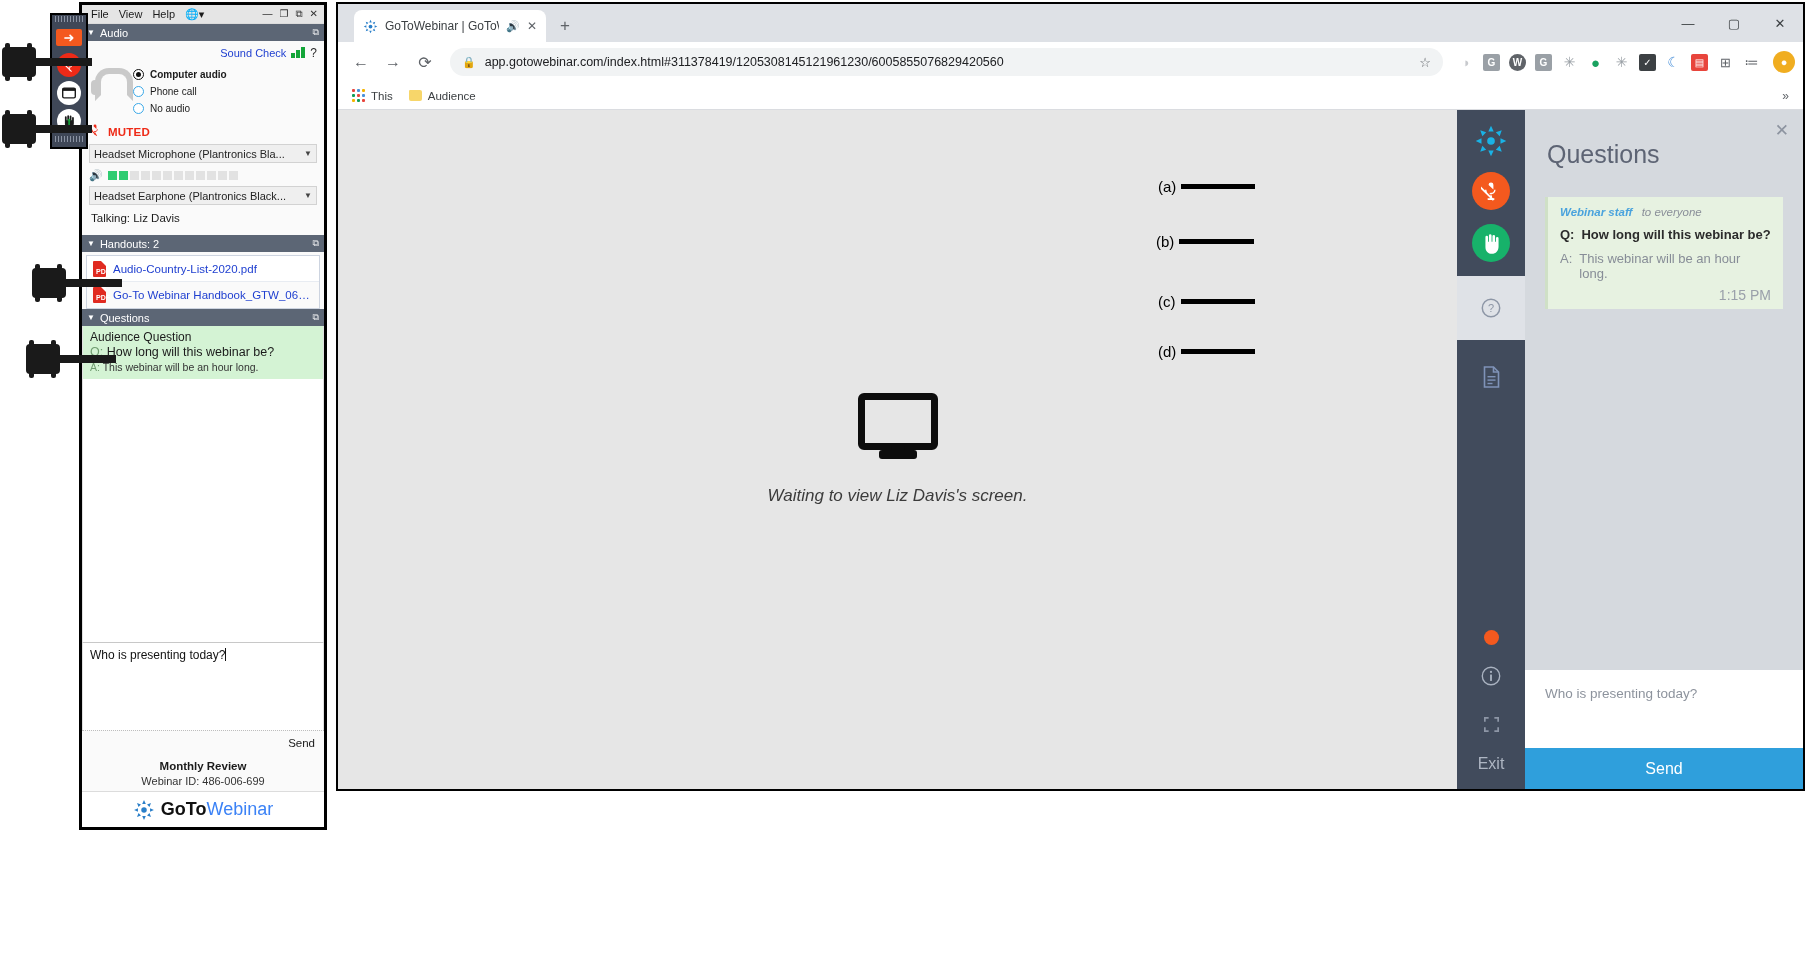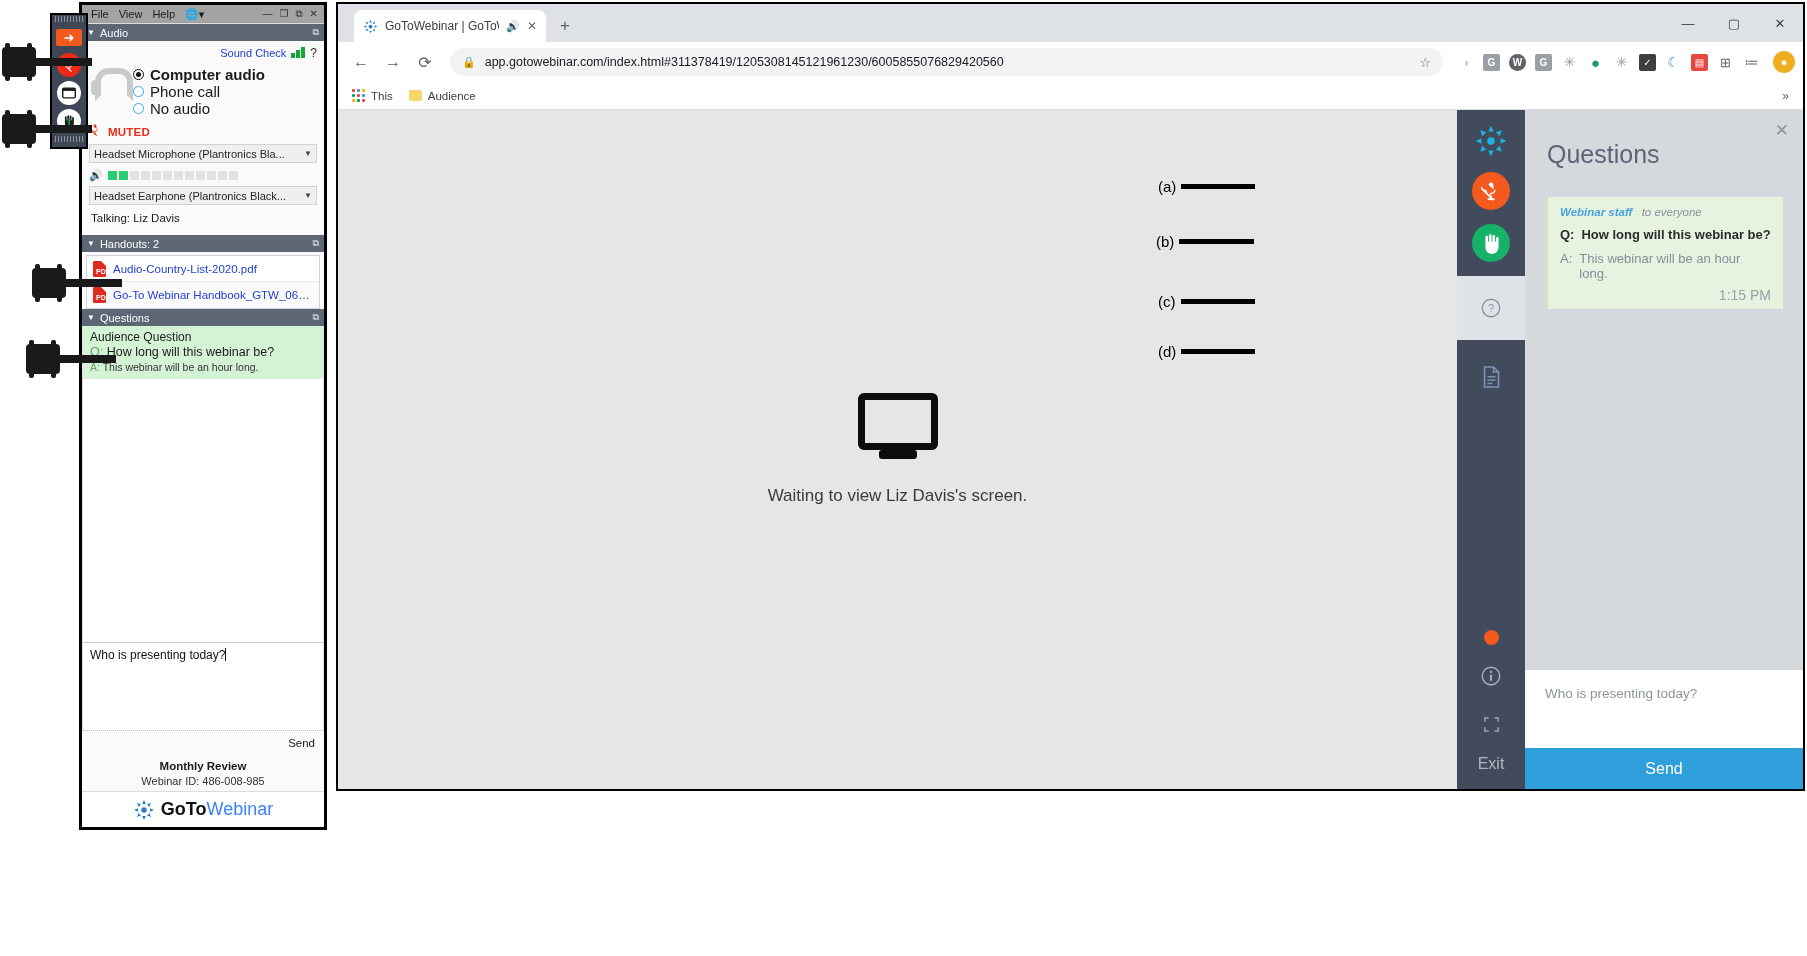--- a/index.html
+++ b/index.html
@@ -32,21 +32,21 @@
      width:5px; height:38px; background:#1a1a1a; top:-4px; border-radius:2px;}
   .marker .blob:before { left:3px; }
   .marker .blob:after  { left:25px; }
   .marker .lead { position:absolute; left:28px; top:11px; height:8px;
      background:#1a1a1a; }
 
   
   #cpanel { position:absolute; left:79px; top:2px; width:248px; height:828px;
     background:#fff; border:3px solid #000; z-index:30; display:flex;
     flex-direction:column; }
-  #cp-menubar { height:19px; background:#a3a3a3; display:flex; align-items:center;
+  #cp-menubar { height:19px; background:#e5e5e5; display:flex; align-items:center;
     padding-left:9px; font-size:11px; color:#1b1b1b; border-bottom:1px solid #dcdcdc;}
   #cp-menubar .mi { margin-right:10px; cursor:default; }
   #cp-menubar .globe { font-size:11px; }
   #cp-menubar .wbtns { margin-left:auto; display:flex; gap:7px; padding-right:6px;
     font-size:10px; color:#333; }
   .sectionbar { height:17px; background:#5c6675; color:#fff; font-size:11px;
     display:flex; align-items:center; padding:0 5px; }
   .sectionbar .caret { font-size:8px; margin-right:5px; }
   .sectionbar .popout { margin-left:auto; font-size:9px; opacity:.9; }
 
@@ -61,21 +61,21 @@
   .bars { display:flex; gap:1px; align-items:flex-end; }
   .bars i { display:block; width:4px; background:#13a538; }
   .qmark { color:#2b2b2b; font-size:12px; }
   .audio-main { display:flex; align-items:flex-start; gap:6px; padding-top:4px;}
   .headset { width:38px; height:34px; flex:0 0 38px; position:relative; }
   .headset:before{content:"";position:absolute;left:6px;top:3px;width:26px;height:21px;
      border:6px solid #c9c9c9;border-bottom-color:transparent;border-radius:14px 14px 0 0;}
   .headset:after{content:"";position:absolute;left:2px;top:15px;width:8px;height:15px;
      background:#c9c9c9;border-radius:4px;}
   .radios { padding-top:1px; }
-  .rrow { display:flex; align-items:center; gap:6px; height:17px; font-size:15px;
+  .rrow { display:flex; align-items:center; gap:6px; height:17px; font-size:10px;
      color:#1b1b1b; }
   .rad { width:11px; height:11px; border-radius:50%; border:1.6px solid #3aa8e8;
      background:#fff; display:block; position:relative; flex:0 0 11px; }
   .rad.on { border-color:#111; }
   .rad.on:after { content:""; position:absolute; left:2px; top:2px; width:5px;
      height:5px; border-radius:50%; background:#111; }
   .rrow.sel { font-weight:bold; }
   .muted-row { display:flex; align-items:center; gap:7px; margin-top:6px; }
   .muted-row .micoff { color:#ee2a17; font-size:13px; }
   .muted-txt { color:#ee2a17; font-weight:bold; font-size:11.5px; letter-spacing:.2px;}
@@ -174,21 +174,21 @@
      display:flex; align-items:center; padding:0 14px; gap:16px; }
   .bm { display:flex; align-items:center; gap:6px; font-size:11.5px; color:#3c4043; }
   .appsgrid { display:grid; grid-template-columns:repeat(3,3px);
      grid-template-rows:repeat(3,3px); gap:2px; }
   .appsgrid i { display:block; width:3px; height:3px; border-radius:1px; }
   .folder { width:13px; height:11px; background:#f7d66a; border-radius:1px 2px 2px 2px;}
   .bchev { margin-left:auto; font-size:12px; color:#5f6368; }
 
   #viewport { flex:1; background:#e6e6e6; position:relative; display:flex; }
   #stage { flex:1; display:flex; flex-direction:column; align-items:center;
-     justify-content:center; gap:24px; }
+     justify-content:center; gap:24px;font-style:italic; }
   #stage .monitor { width:80px; height:57px; border:7px solid #0d0d0d;
      border-radius:6px; position:relative; background:#e6e6e6; }
   #stage .monitor:after { content:""; position:absolute; left:50%; bottom:-16px;
      transform:translateX(-50%); width:38px; height:9px; background:#0d0d0d;
      border-radius:3px; }
   #stage .monitor:before { content:""; position:absolute; left:50%; bottom:-13px;
      transform:translateX(-50%); width:13px; height:10px; background:#0d0d0d; }
   #stage .waiting { font-size:17px; color:#3b3b3b; margin-top:12px; }
 
   
@@ -440,21 +440,21 @@
       <div class="qinput">
         <span>Who is presenting today?</span><span class="caret-bar"></span>
       </div>
 
       <div class="sendrow">
         <span>Send</span>
       </div>
 
       <div class="cp-foot">
         <div class="wt">Monthly Review</div>
-        <div class="wid">Webinar ID: 486-008-985</div>
+        <div class="wid">Webinar ID: 486-006-699</div>
       </div>
       <div class="cp-logo">
         <svg width="22" height="22" viewBox="0 0 24 24">
           <g fill="#2a7fc9">
             <circle cx="12" cy="12" r="3"></circle>
             <path d="M12 1.2l2 4.2h-4zM12 22.8l-2-4.2h4zM1.2 12l4.2-2v4zM22.8 12l-4.2 2v-4z"></path>
             <path d="M4.4 4.4l4.3 1.6-2.7 2.7zM19.6 19.6l-4.3-1.6 2.7-2.7zM19.6 4.4l-1.6 4.3-2.7-2.7zM4.4 19.6l1.6-4.3 2.7 2.7z"></path>
           </g>
         </svg>
         <span class="g2w"><b>GoTo</b><span>Webinar</span></span>

